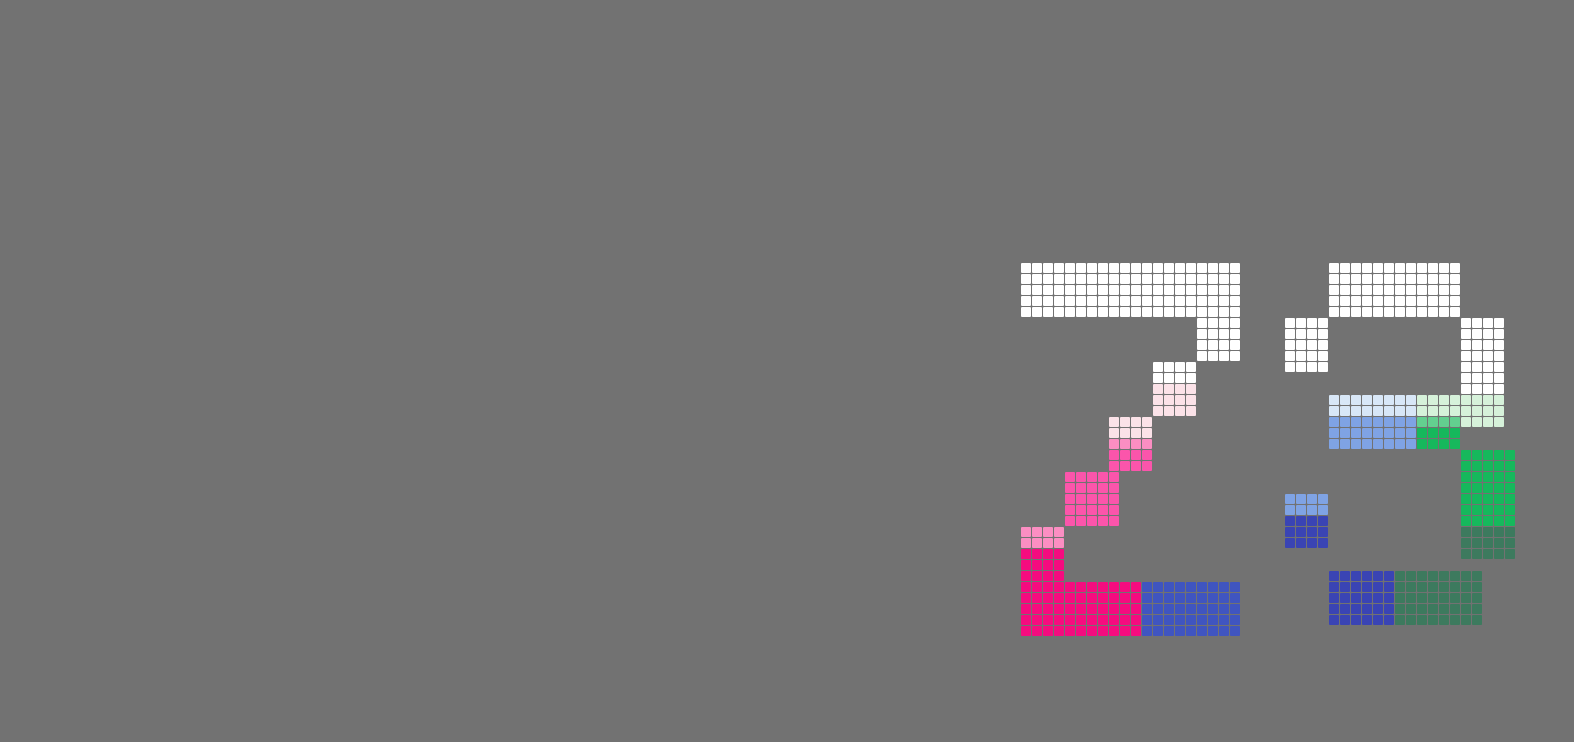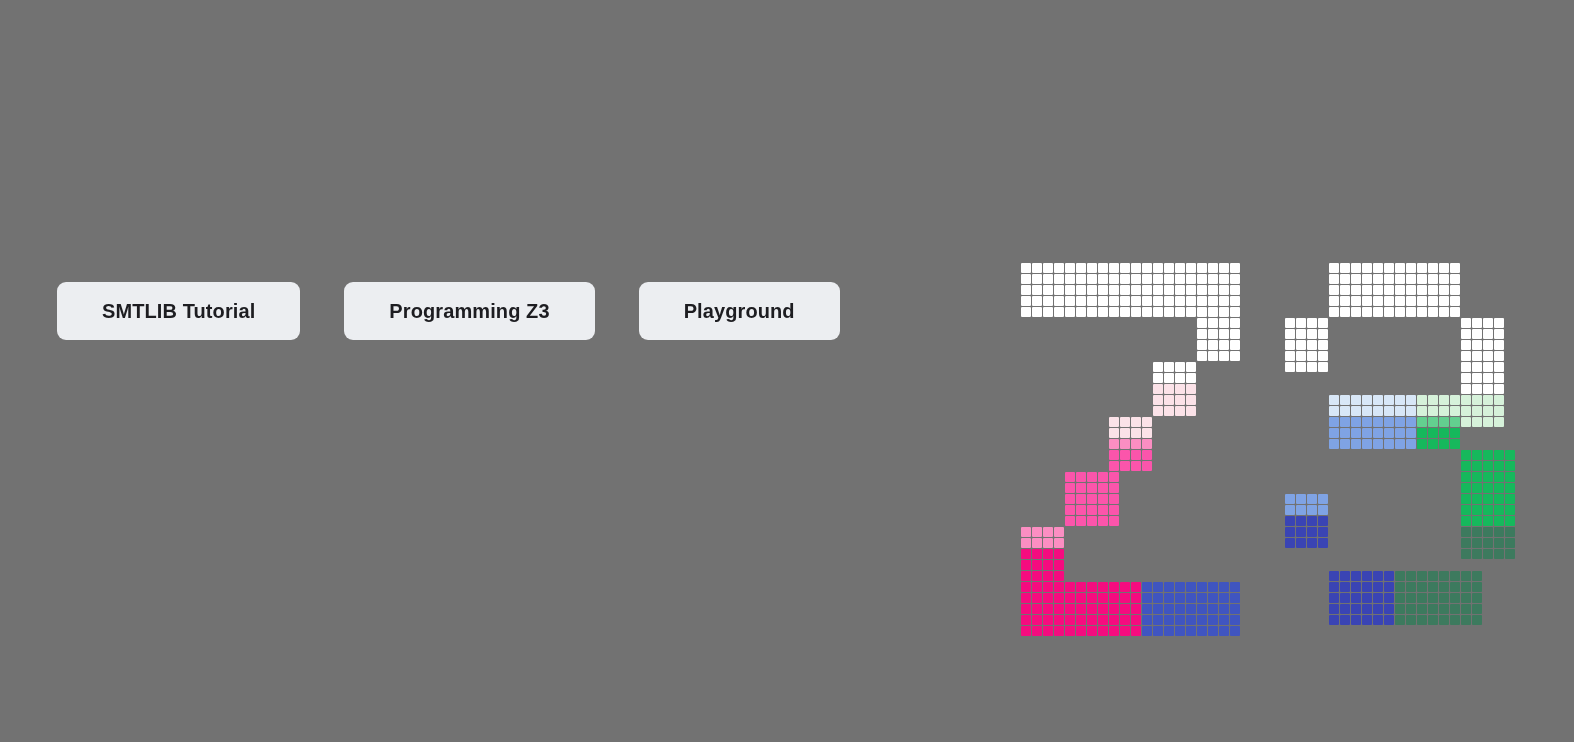--- a/index.html
+++ b/index.html
@@ -72,25 +72,20 @@
     width: 10px;
     height: 10px;
     border-radius: 1px;
   }
 </style>
 </head>
 <body>
 
 <div id="hero">
 
-  <div id="hero-buttons">
-    <button class="hero-btn">SMTLIB Tutorial</button>
-    <button class="hero-btn">Programming Z3</button>
-    <button class="hero-btn">Playground</button>
-  </div>
 </div>
 
 <div id="logo">
     <div style="position: absolute; left: 0px; top: 0px;">
       <div class="px" style="left: 0px; top: 0px; background: rgb(255, 255, 255);"></div>
       <div class="px" style="left: 11px; top: 0px; background: rgb(255, 255, 255);"></div>
       <div class="px" style="left: 22px; top: 0px; background: rgb(255, 255, 255);"></div>
       <div class="px" style="left: 33px; top: 0px; background: rgb(255, 255, 255);"></div>
       <div class="px" style="left: 44px; top: 0px; background: rgb(255, 255, 255);"></div>
       <div class="px" style="left: 55px; top: 0px; background: rgb(255, 255, 255);"></div>

